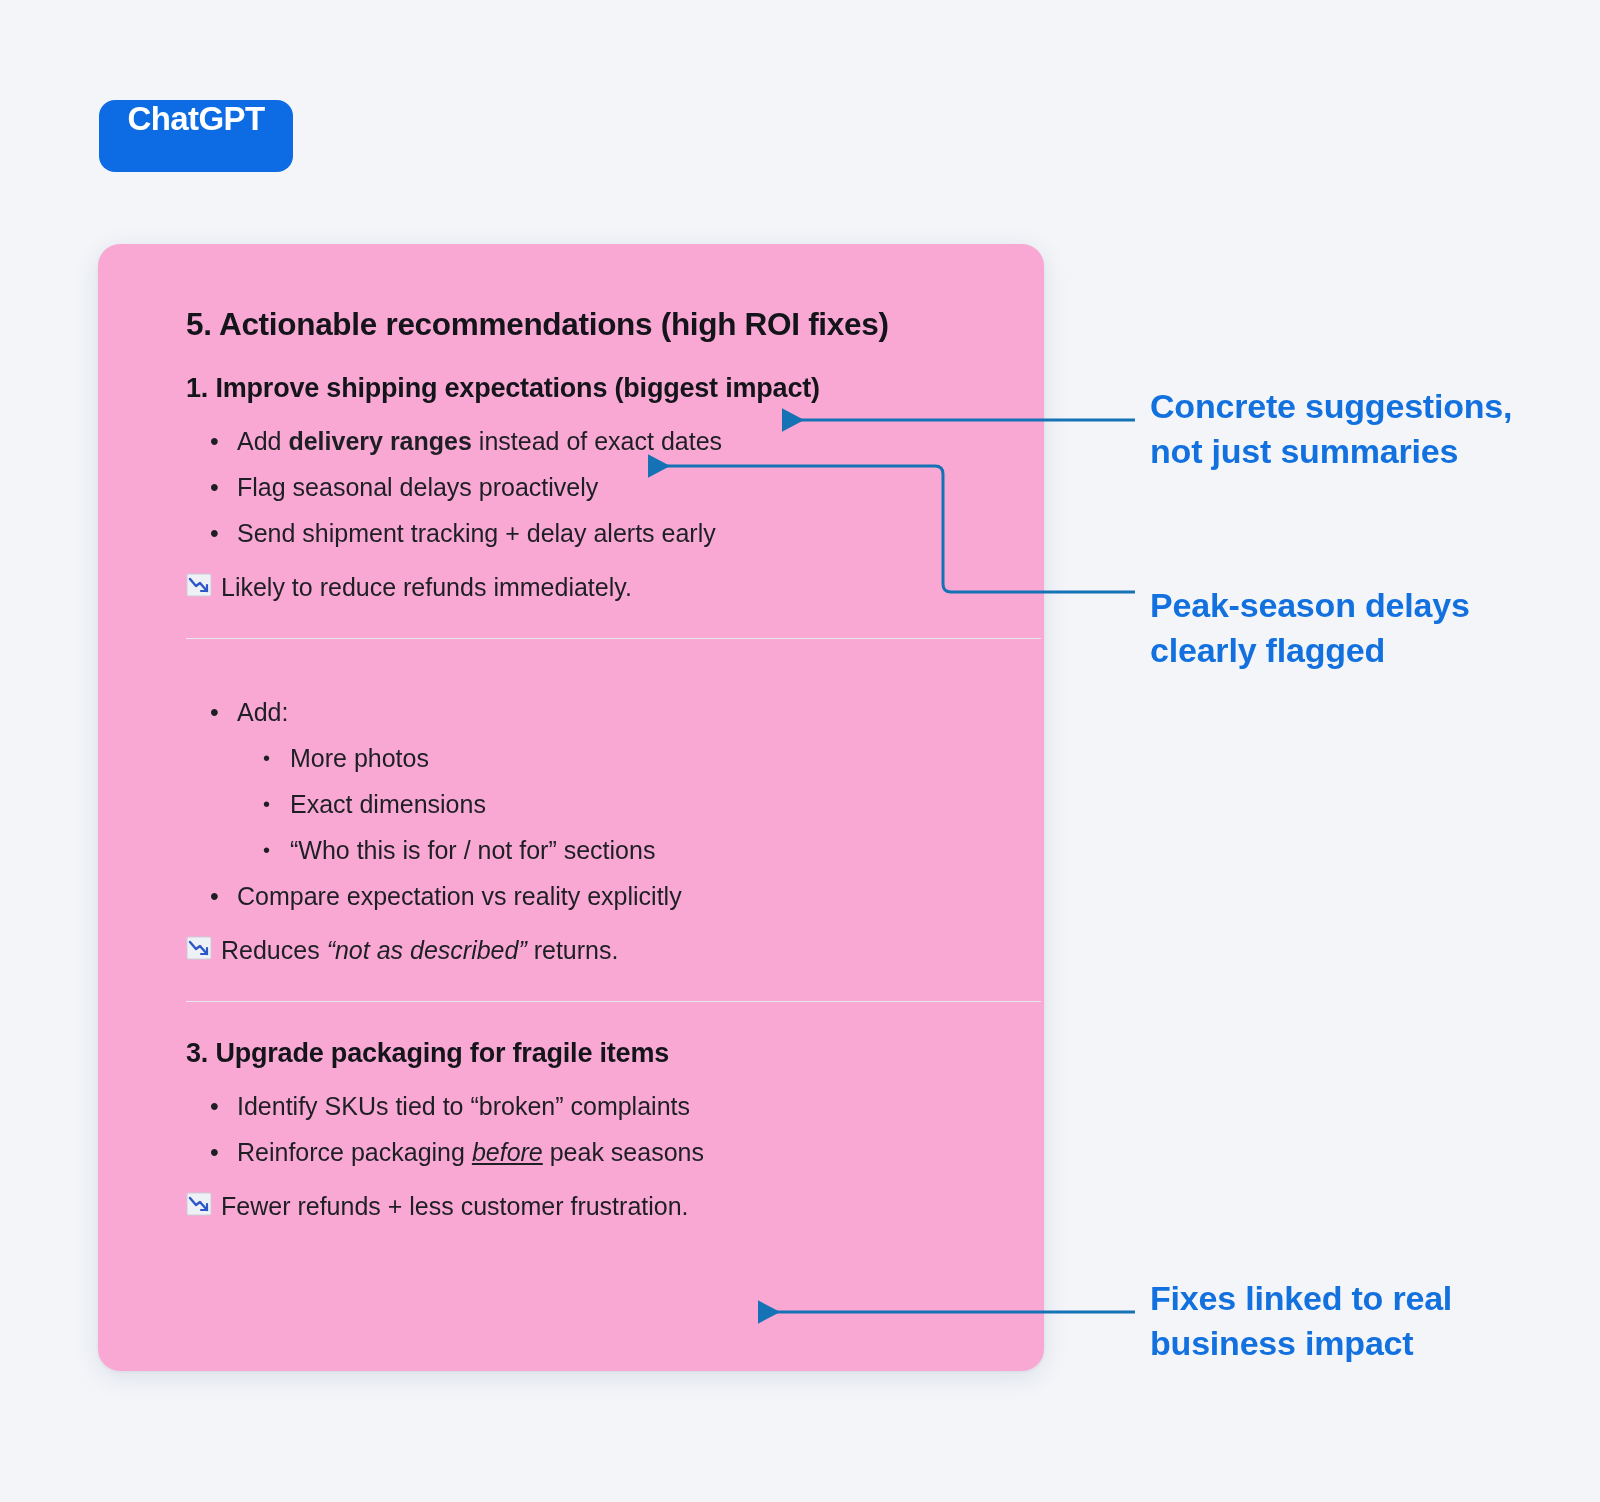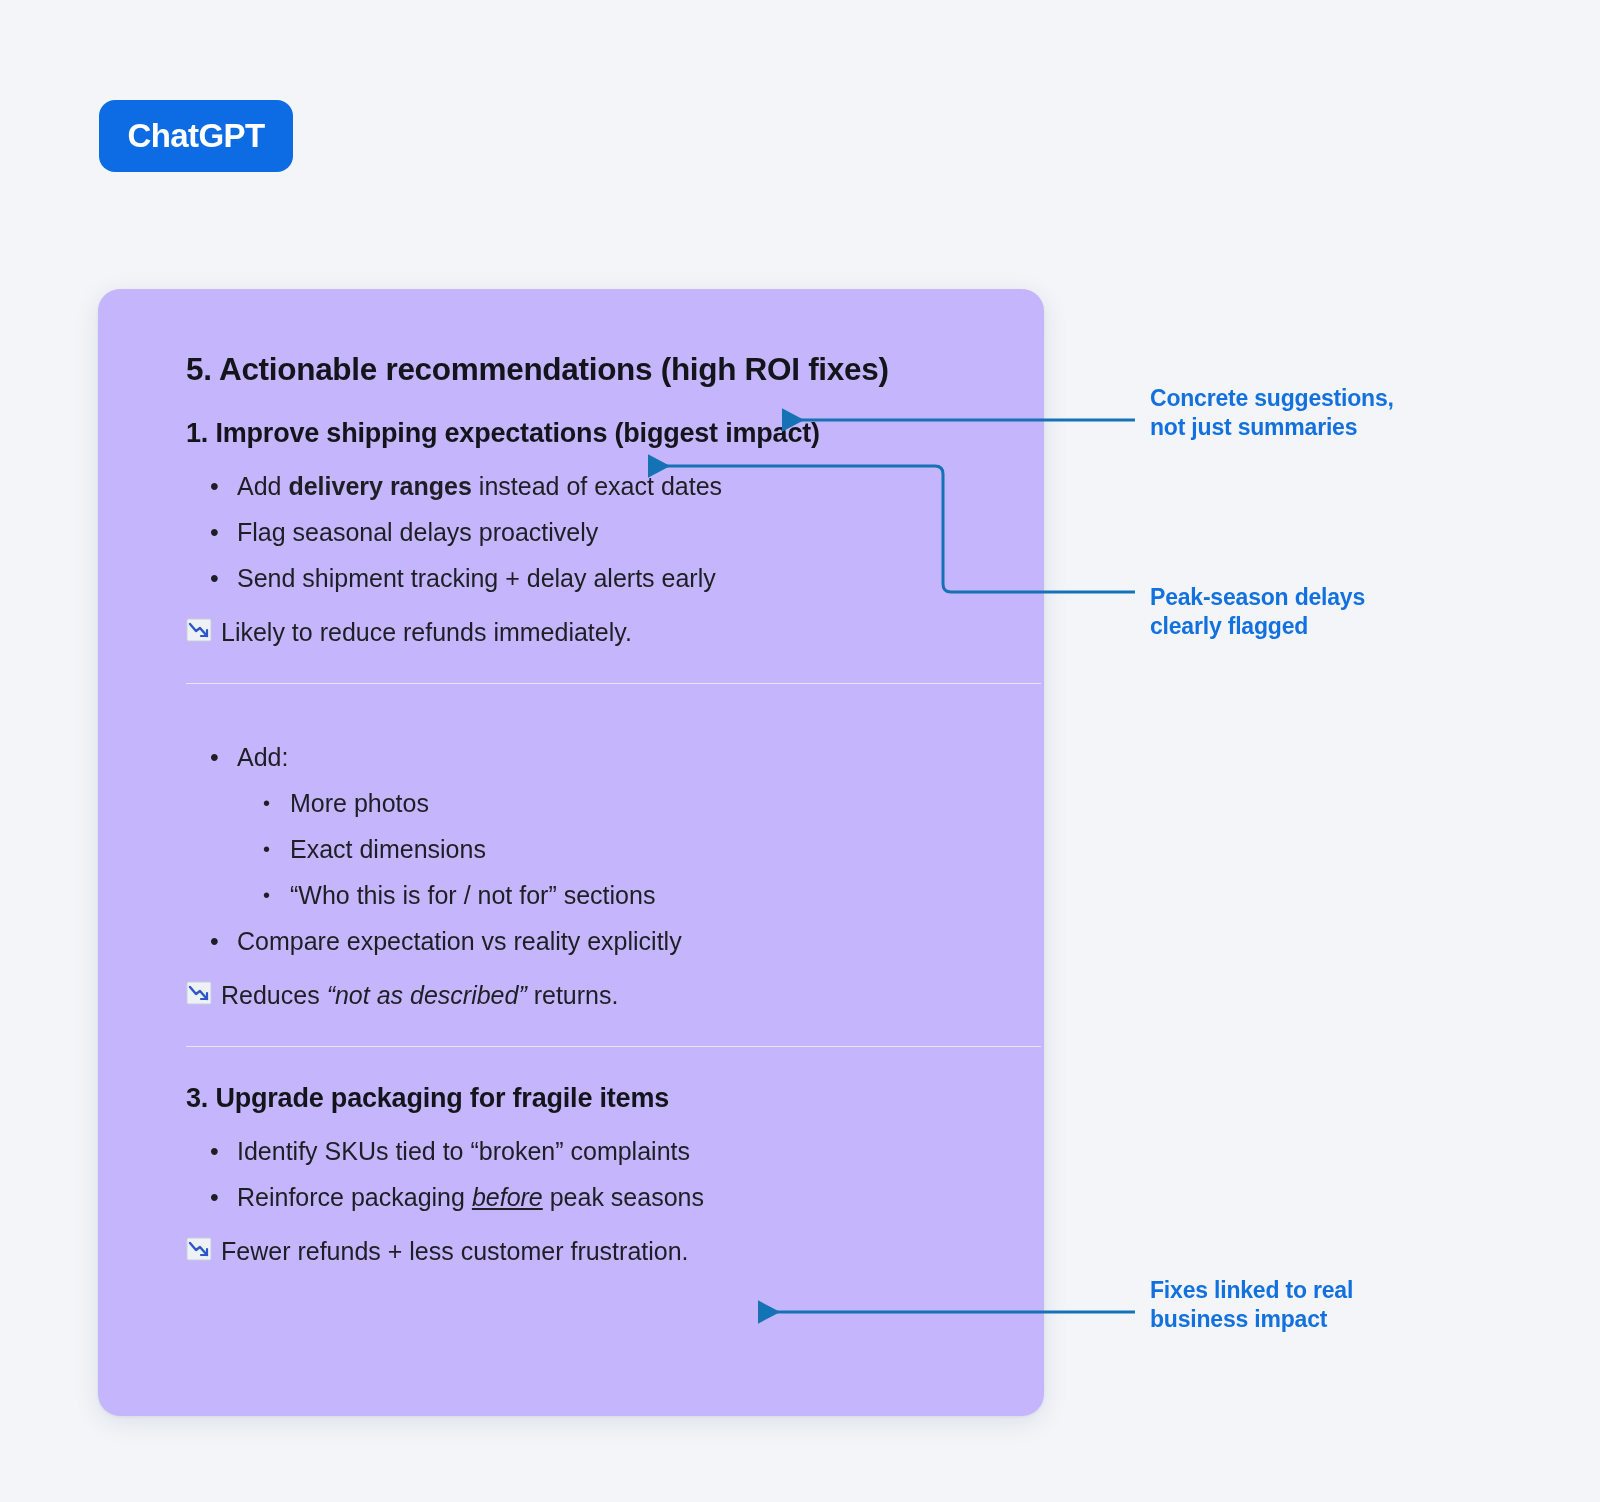--- a/index.html
+++ b/index.html
@@ -16,42 +16,40 @@
   
   .badge {
     position: absolute;
     left: 99px;
     top: 100px;
     width: 194px;
     height: 72px;
     background: #0d6ce4;
     border-radius: 16px;
     display: flex;
-    align-items: center;
     justify-content: center;
   }
   .badge-label {
     color: #ffffff;
     font-size: 33px;
     font-weight: bold;
     letter-spacing: -0.6px;
   }
 
   
   .card {
     position: absolute;
     left: 98px;
     top: 244px;
     width: 946px;
     height: 1127px;
-    background: #c4b5fd;
+    background: #f9a8d4;
     border-radius: 22px;
     box-shadow: 0 6px 26px rgba(23, 38, 70, 0.10),
                 0 1px 3px rgba(23, 38, 70, 0.06);
-    margin-top: 45px;
   }
 
   .card-inner {
     position: absolute;
     left: 88px;
     top: 32px;
     right: 0;
     bottom: 0;
   }
 
@@ -116,23 +114,23 @@
     margin-top: 36px;
     width: 855px;
   }
 
   .sect-gap { height: 36px; }
 
   
   .anno {
     position: absolute;
     color: #1271de;
-    font-size: 23px;
-    font-weight: bold;
-    line-height: 29px;
+    font-size: 34px;
+    font-weight: bold;
+    line-height: 45px;
     letter-spacing: -0.2px;
     white-space: pre-line;
   }
   #anno-1 { left: 1150px; top: 384px; }
   #anno-2 { left: 1150px; top: 551px; margin-top: 32px; }
   #anno-3 { left: 1150px; top: 1276px; }
 
   .connector {
     position: absolute;
     left: 0;

